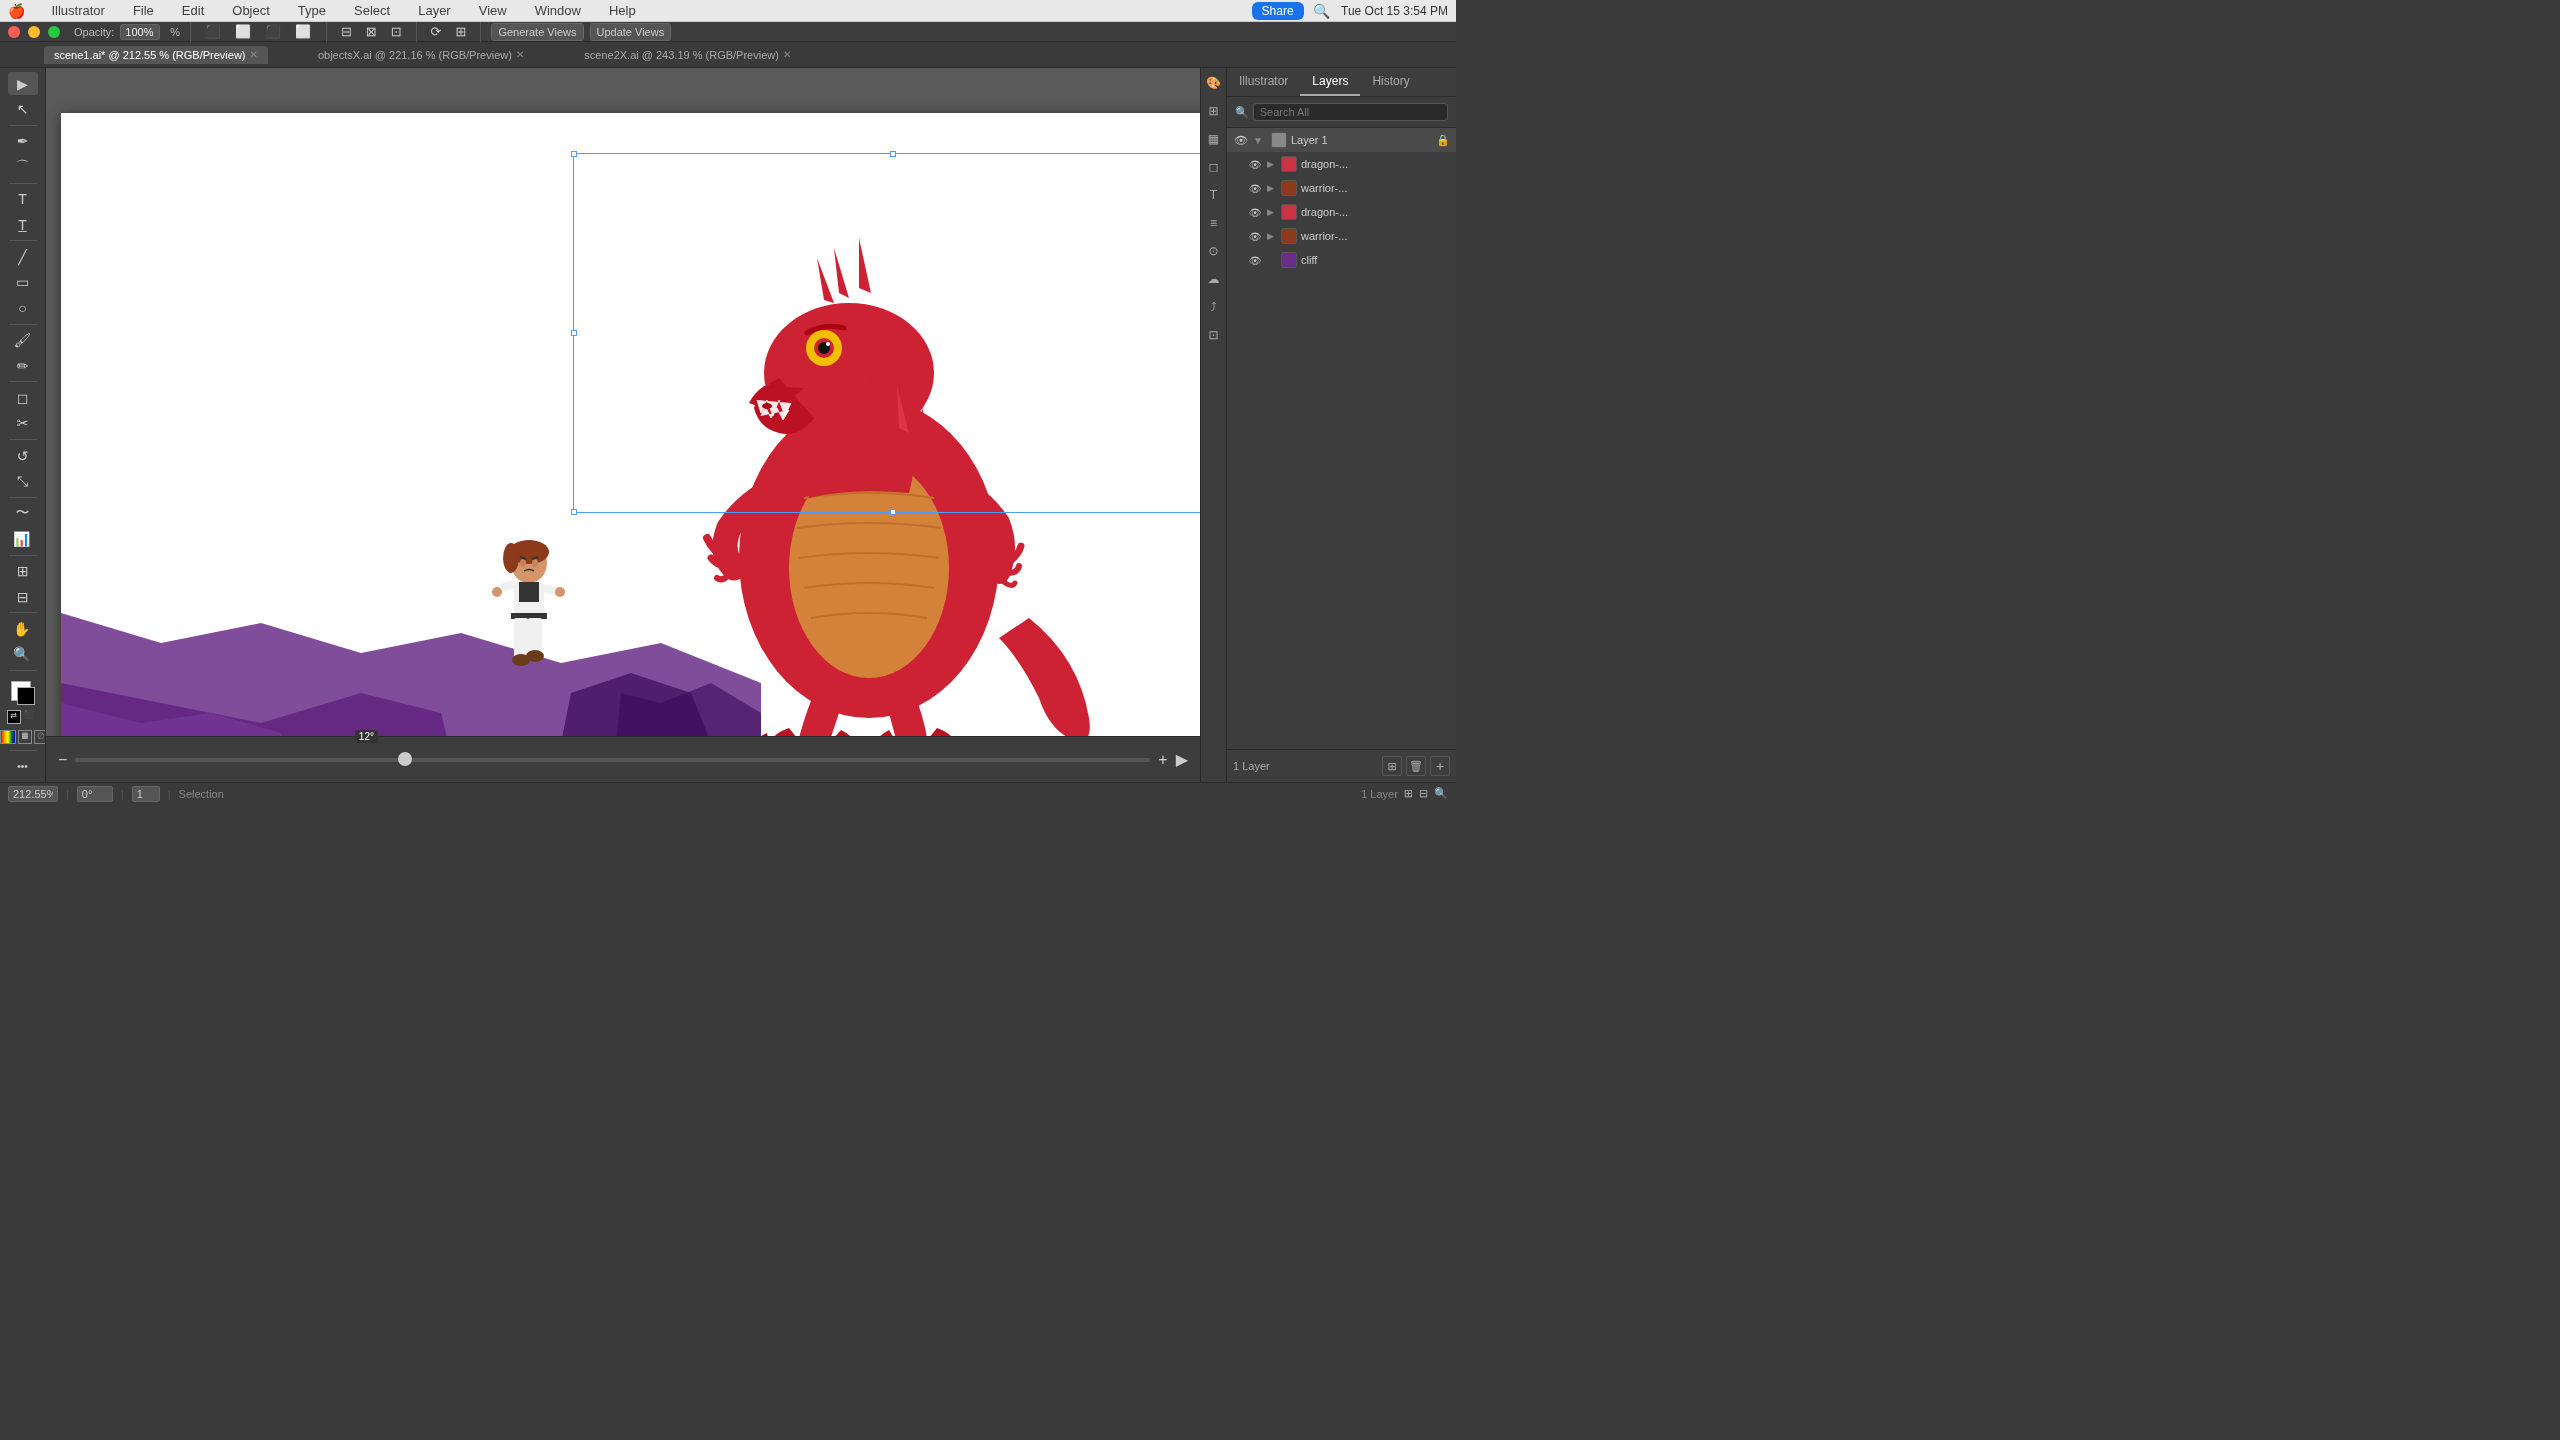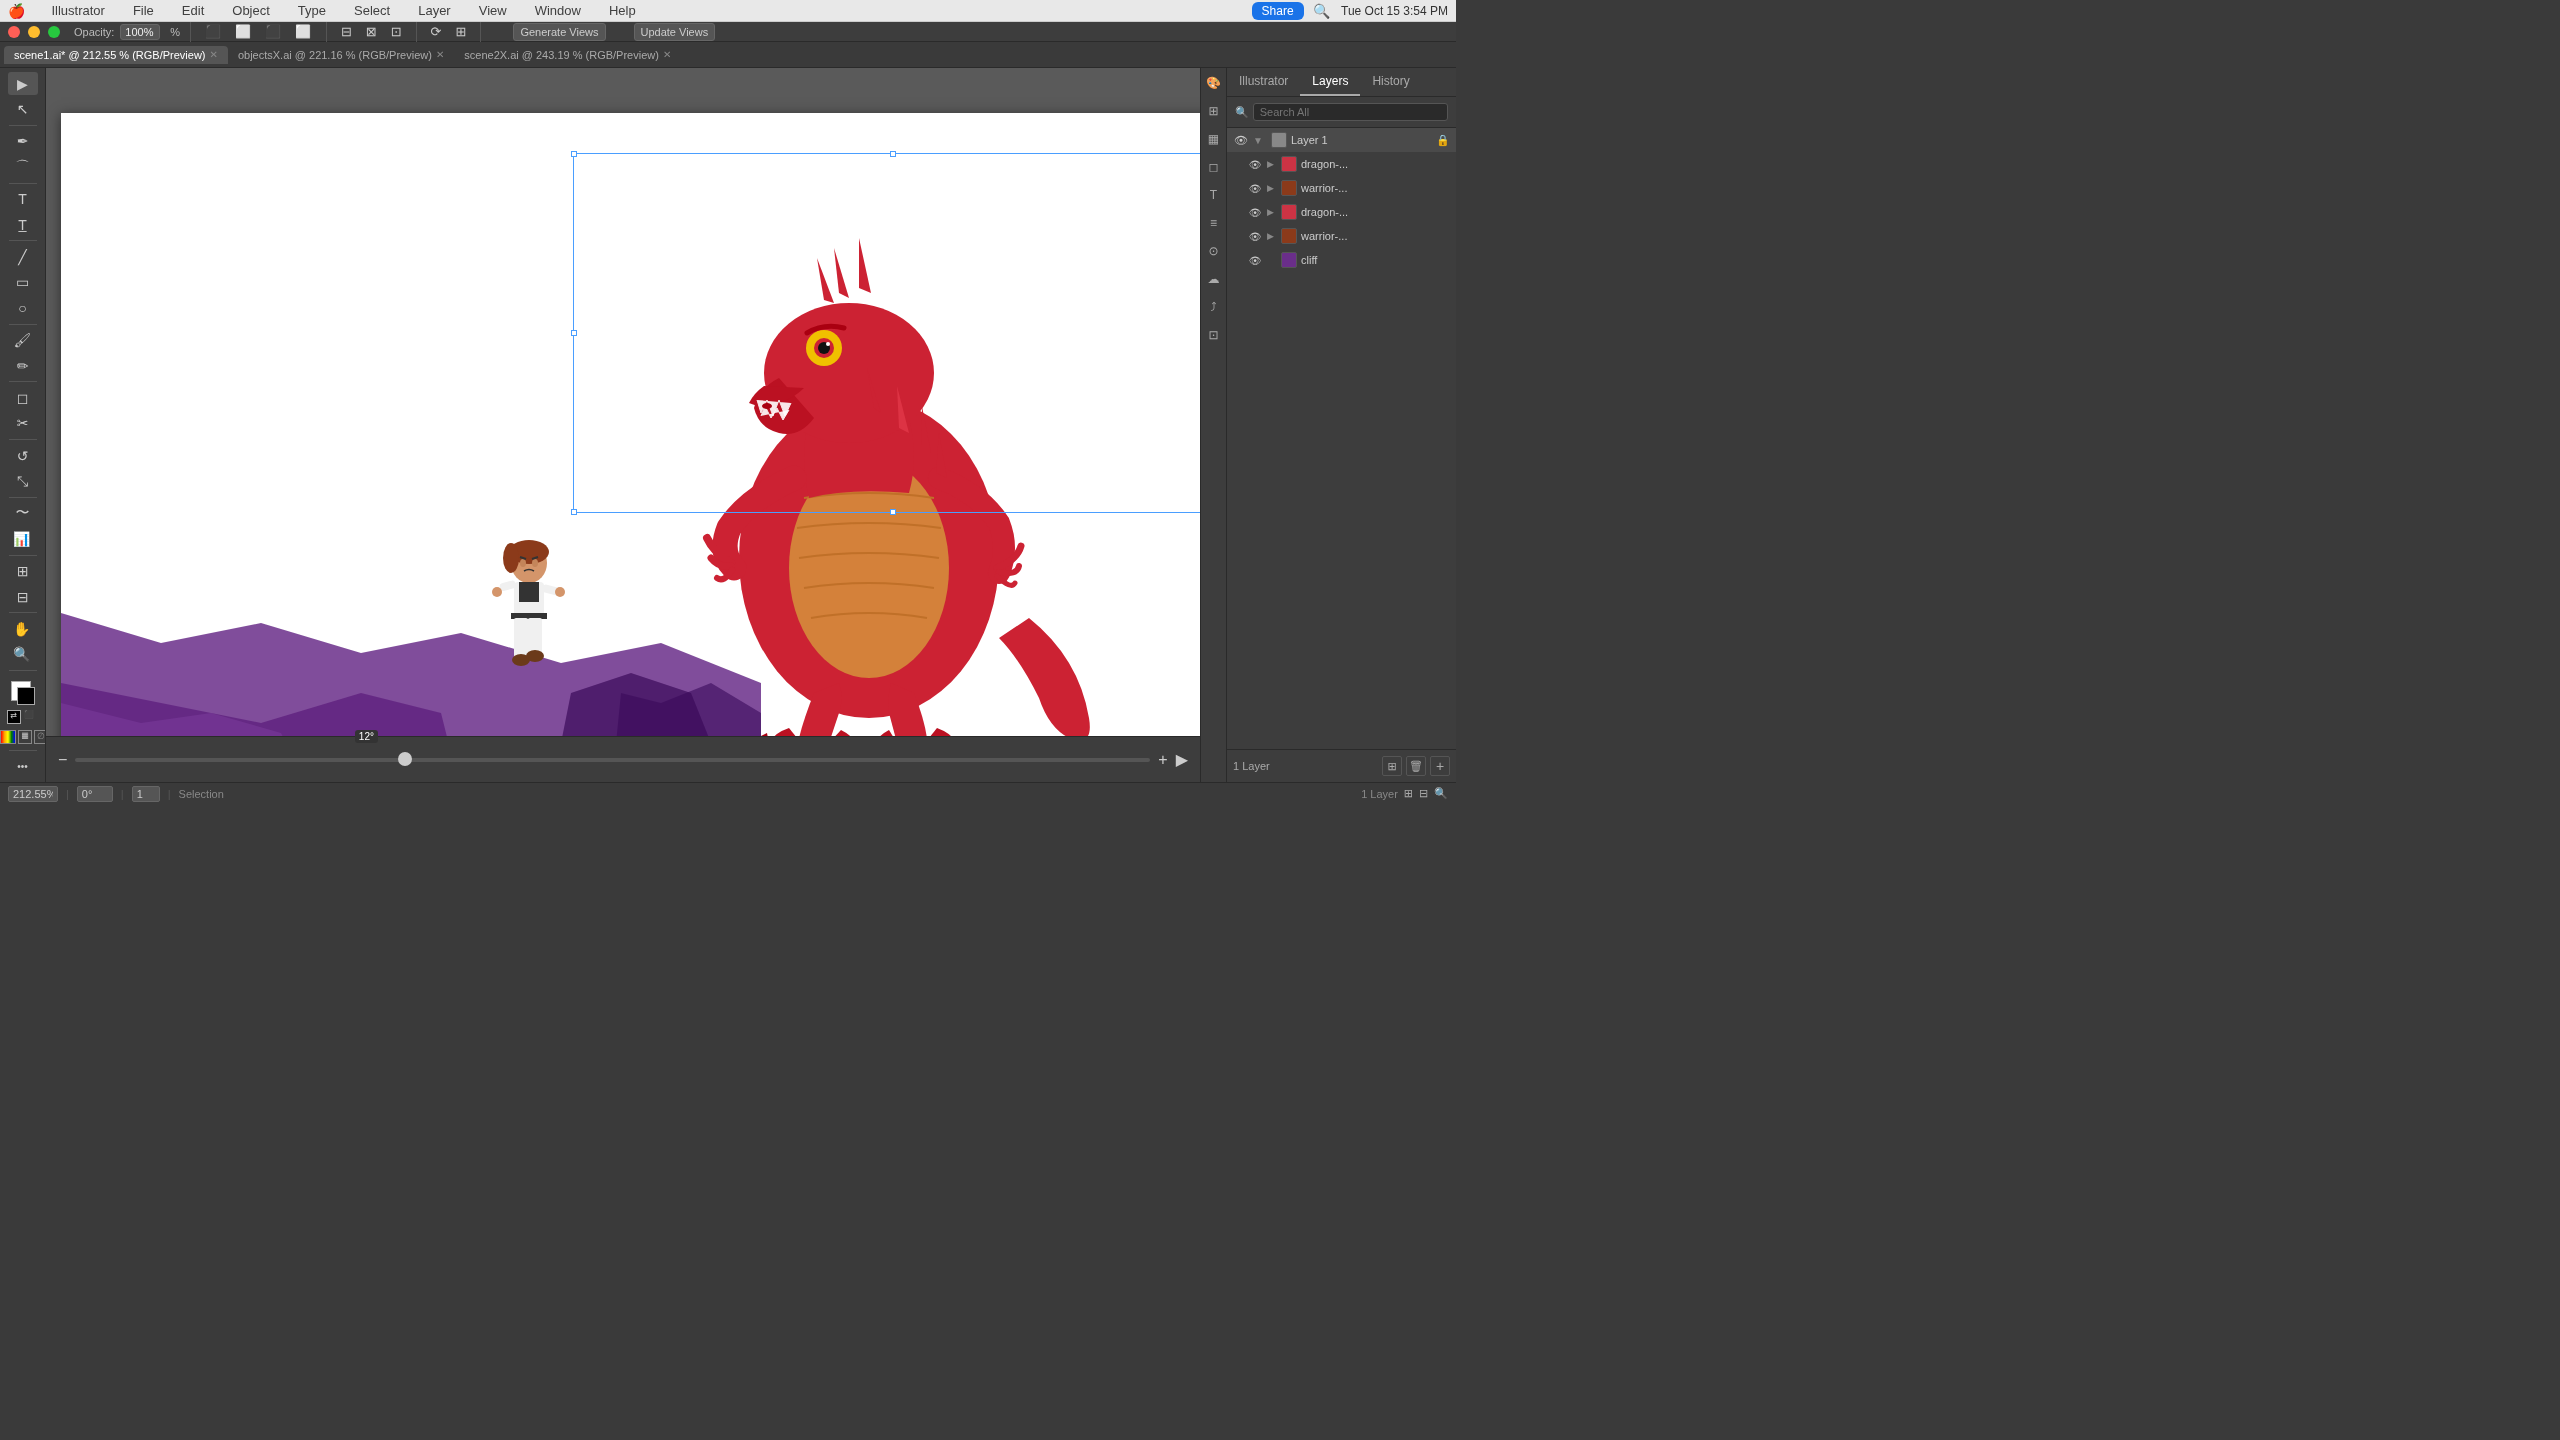--- a/index.html
+++ b/index.html
@@ -14,30 +14,30 @@
     .menubar-item { font-size: 13px; color: #404040; padding: 2px 6px; cursor: default; }
     .menubar-right { margin-left: auto; display: flex; align-items: center; gap: 10px; font-size: 12px; color: #333; }
 
     
     #toolbar {
       width: 100%; height: 20px; background: #3d3d3d; display: flex; align-items: center;
       padding: 0 8px; gap: 6px; border-bottom: 1px solid #2a2a2a;
     }
     .toolbar-label { color: #bbb; font-size: 11px; }
     .toolbar-input { background: #555; border: 1px solid #666; color: #eee; border-radius: 3px; padding: 1px 4px; font-size: 11px; width: 40px; }
-    .toolbar-btn { background: #555; border: 1px solid #666; color: #ccc; border-radius: 3px; padding: 2px 6px; font-size: 11px; cursor: pointer; margin-left: 22px; }
+    .toolbar-btn { background: #555; border: 1px solid #666; color: #ccc; border-radius: 3px; padding: 2px 6px; font-size: 11px; cursor: pointer; }
     .toolbar-sep { width: 1px; height: 20px; background: #555; margin: 0 4px; }
     .toolbar-icon-btn { background: none; border: none; color: #ccc; font-size: 13px; cursor: pointer; padding: 2px 4px; }
 
     
     #tabs {
       width: 100%; height: 26px; background: #3a3a3a; display: flex; align-items: center;
       padding: 0 4px; border-bottom: 1px solid #2a2a2a;
     }
-    .tab { display: flex; align-items: center; padding: 3px 10px; font-size: 11px; color: #aaa; cursor: pointer; border-radius: 4px 4px 0 0; gap: 4px; }
+    .tab { display: flex; align-items: center; padding: 3px 10px; font-size: 11px; color: #aaa; cursor: pointer; border-radius: 4px 4px 0 0; gap: 4px; margin-left: 40px; }
     .tab.active { background: #555; color: #fff; }
     .tab-close { color: #888; font-size: 10px; }
 
     
     #main { display: flex; width: 100%; height: calc(820px - 22px - 36px - 26px - 22px); }
 
     
     #left-toolbar {
       width: 46px; background: #3d3d3d; display: flex; flex-direction: column; align-items: center;
       padding: 4px 0; gap: 2px; border-right: 1px solid #2a2a2a; overflow: hidden;

